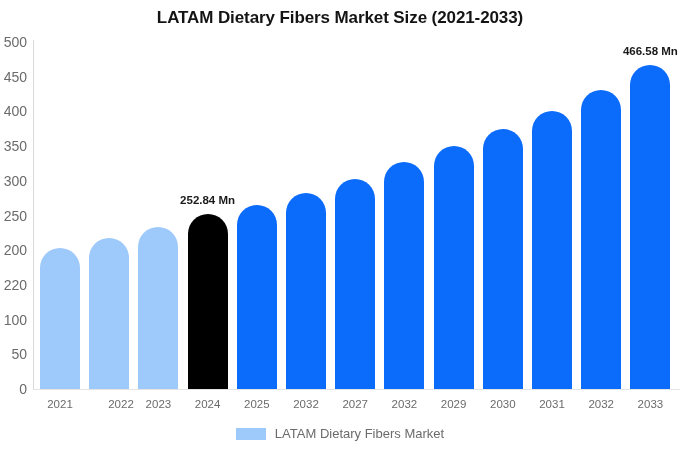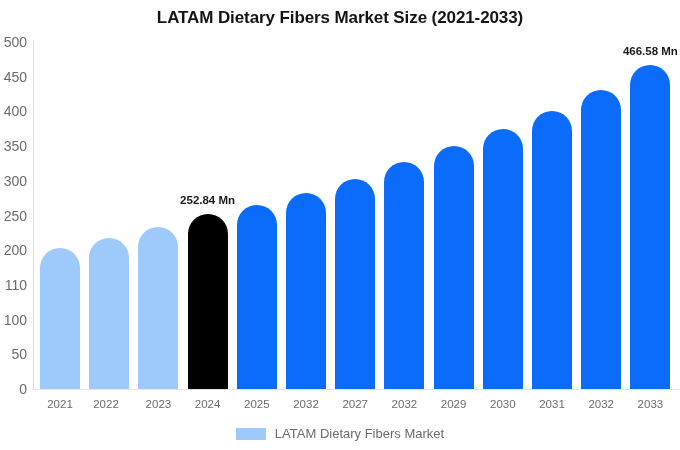--- a/index.html
+++ b/index.html
@@ -128,35 +128,35 @@
 
   <div class="chart-title">LATAM Dietary Fibers Market Size (2021-2033)</div>
 
   <div class="y-axis-line"></div>
   <div class="x-axis-line"></div>
 
   <div class="y-ticks" id="y-ticks">
       <div class="tick" style="top: 389px;">0</div>
       <div class="tick" style="top: 354.3px;">50</div>
       <div class="tick" style="top: 319.6px;">100</div>
-      <div class="tick" style="top: 284.9px;">110</div>
+      <div class="tick" style="top: 284.9px;">220</div>
       <div class="tick" style="top: 250.2px;">200</div>
       <div class="tick" style="top: 215.5px;">250</div>
       <div class="tick" style="top: 180.8px;">300</div>
       <div class="tick" style="top: 146.1px;">350</div>
       <div class="tick" style="top: 111.4px;">400</div>
       <div class="tick" style="top: 76.7px;">450</div>
       <div class="tick" style="top: 42px;">500</div>
     </div>
 
   <div class="bars" id="bars">
       <div class="bar" style="left: 40px; width: 40px; height: 141.229px; background: rgb(157, 201, 251);"></div>
       <div class="x-tick" style="left: 40px; width: 40px;">2021</div>
       <div class="bar" style="left: 89.2px; width: 40px; height: 150.945px; background: rgb(157, 201, 251);"></div>
-      <div class="x-tick" style="left: 86px; width: 40px;">2022</div>
+      <div class="x-tick" style="left: 101px; width: 40px;">2022</div>
       <div class="bar" style="left: 138.4px; width: 40px; height: 162.049px; background: rgb(157, 201, 251);"></div>
       <div class="x-tick" style="left: 138.4px; width: 40px;">2023</div>
       <div class="bar" style="left: 187.6px; width: 40px; height: 175.471px; background: rgb(0, 0, 0);"></div>
       <div class="x-tick" style="left: 187.6px; width: 40px;">2024</div>
       <div class="bar-value-label" style="left: 162.6px; width: 90px; top: 193.529px;">252.84 Mn</div>
       <div class="bar" style="left: 236.8px; width: 40px; height: 183.91px; background: rgb(11, 107, 251);"></div>
       <div class="x-tick" style="left: 236.8px; width: 40px;">2025</div>
       <div class="bar" style="left: 286px; width: 40px; height: 196.402px; background: rgb(11, 107, 251);"></div>
       <div class="x-tick" style="left: 286px; width: 40px;">2032</div>
       <div class="bar" style="left: 335.2px; width: 40px; height: 210.282px; background: rgb(11, 107, 251);"></div>

